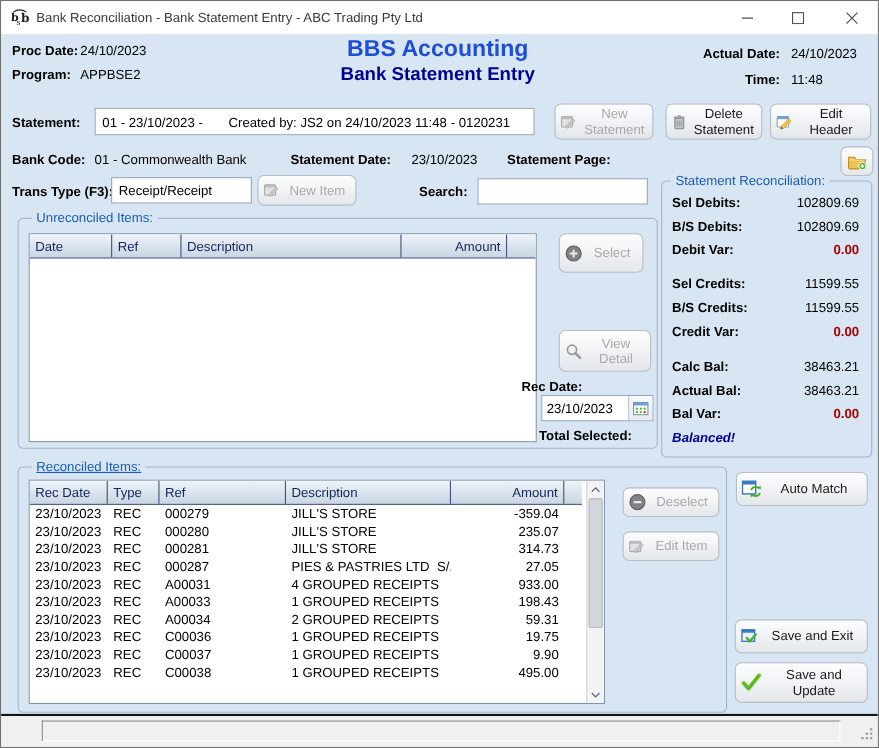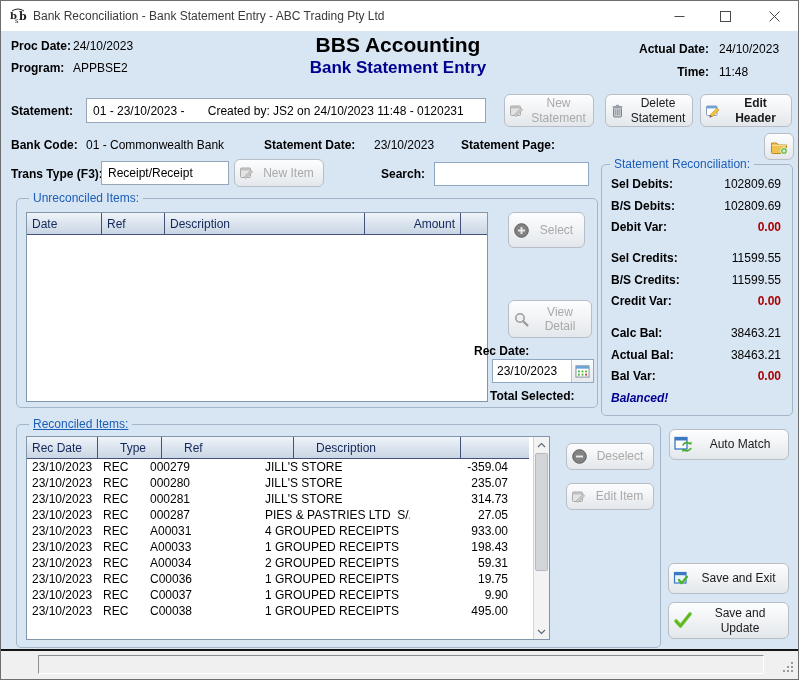--- a/index.html
+++ b/index.html
@@ -49,21 +49,21 @@
   .sb .ar.dn{bottom:0;}
   .sb .thumb{position:absolute;left:1px;right:1px;top:16px;height:118px;background:#d2d6da;border:1px solid #b4bac0;border-radius:2px;}
   
   .srow{position:absolute;left:0;right:0;height:16px;}
   .srow .sl{position:absolute;left:9px;font-weight:bold;white-space:pre;}
   .srow .sv{position:absolute;right:11px;white-space:pre;}
   .srow.red .sv{color:#aa0000;font-weight:bold;}
   .balanced{position:absolute;left:9px;color:#000090;font-weight:bold;font-style:italic;white-space:pre;}
   
   .apptitle{position:absolute;left:237px;width:320px;top:2px;text-align:center;
-            color:#000000;font-size:21px;font-weight:bold;}
+            color:#1d4ed8;font-size:21px;font-weight:bold;}
   .screentitle{position:absolute;left:237px;width:320px;top:27px;text-align:center;
                color:#000090;font-size:17px;font-weight:bold;}
   
   #blackline{position:absolute;left:0;right:0;top:648px;height:2px;background:#141414;}
   #statusbar{position:absolute;left:0;right:0;top:650px;height:28px;background:#f0f0f0;}
   #statusbar .panel{position:absolute;left:37px;top:4px;width:726px;height:19px;background:#f0f0f0;
        border-top:1px solid #8e8e8e;border-left:1px solid #8e8e8e;border-bottom:1px solid #ffffff;border-right:1px solid #ffffff;}
   .grip{position:absolute;right:3px;bottom:5px;width:12px;height:12px;}
   .grip::after{content:"";position:absolute;width:2px;height:2px;background:transparent;
     box-shadow:8px 0 #9a9a9a,4px 4px #9a9a9a,8px 4px #9a9a9a,0 8px #9a9a9a,4px 8px #9a9a9a,8px 8px #9a9a9a;}
@@ -135,21 +135,21 @@
     <div class="btn disabled" style="left:503px;top:63px;width:90px;height:33px;">
       <span>
         <svg width="16" height="16" viewBox="0 0 16 16">
             <rect x="1.5" y="3" width="10" height="9.5" rx="1" fill="#e3e3e3" stroke="#a8a8a8"></rect>
             <rect x="1.5" y="3" width="10" height="2.4" fill="#bdbdbd"></rect>
             <path d="M5 12 L12 5 L13.8 6.8 L6.8 13.8 Z" fill="#c7c7c7" stroke="#a0a0a0" stroke-width="0.5"></path>
           </svg>
       </span>
       <span class="lbl">New Statement</span>
     </div>
-    <div class="btn" style="left:699px;top:63px;width:92px;height:33px;font-weight:bold;">
+    <div class="btn" style="left:699px;top:63px;width:92px;height:33px;">
       <span>
         <svg width="16" height="16" viewBox="0 0 16 16">
             <rect x="1.5" y="3" width="10.5" height="9.5" rx="1" fill="#fff" stroke="#8aa0b8"></rect>
             <rect x="1.5" y="3" width="10.5" height="2.4" fill="#6ea3d8"></rect>
             <path d="M5 12 L12 5 L14 7 L7 14 Z" fill="#f5c33b" stroke="#c98f1b" stroke-width="0.6"></path>
             <path d="M5 12 L4.4 14.6 L7 14 Z" fill="#5a5a5a"></path>
           </svg>
       </span>
       <span class="lbl">Edit Header</span>
     </div>
@@ -284,21 +284,21 @@
           <span class="sl">Bal Var:</span>
           <span class="sv">0.00</span>
         </div>
       <span class="balanced" style="top:226px;">Balanced!</span>
     </div>
 
     <div class="grp" style="left:15px;top:393px;width:645px;height:224px;">
       <span class="legend" style="left:12px;text-decoration:underline;">Reconciled Items:</span>
 
       <div class="tbl" style="left:9px;top:11px;width:524px;height:204px;">
-        <div class="thead" style="grid-template-columns:71px 47px 115px 150px 103px 1fr;margin-right:20px;gap:17px;">
+        <div class="thead" style="grid-template-columns:71px 47px 115px 150px 103px 1fr;margin-right:20px;">
           <span class="hcell">Rec Date</span>
           <span class="hcell">Type</span>
           <span class="hcell">Ref</span>
           <span class="hcell">Description</span>
           <span class="hcell num">Amount</span>
           <span class="hcell fill"></span>
         </div>
         <div style="margin-right:16px;">
           <div class="trow" style="grid-template-columns:71px 47px 115px 150px 103px 1fr;">
               <span class="cell">23/10/2023</span>

